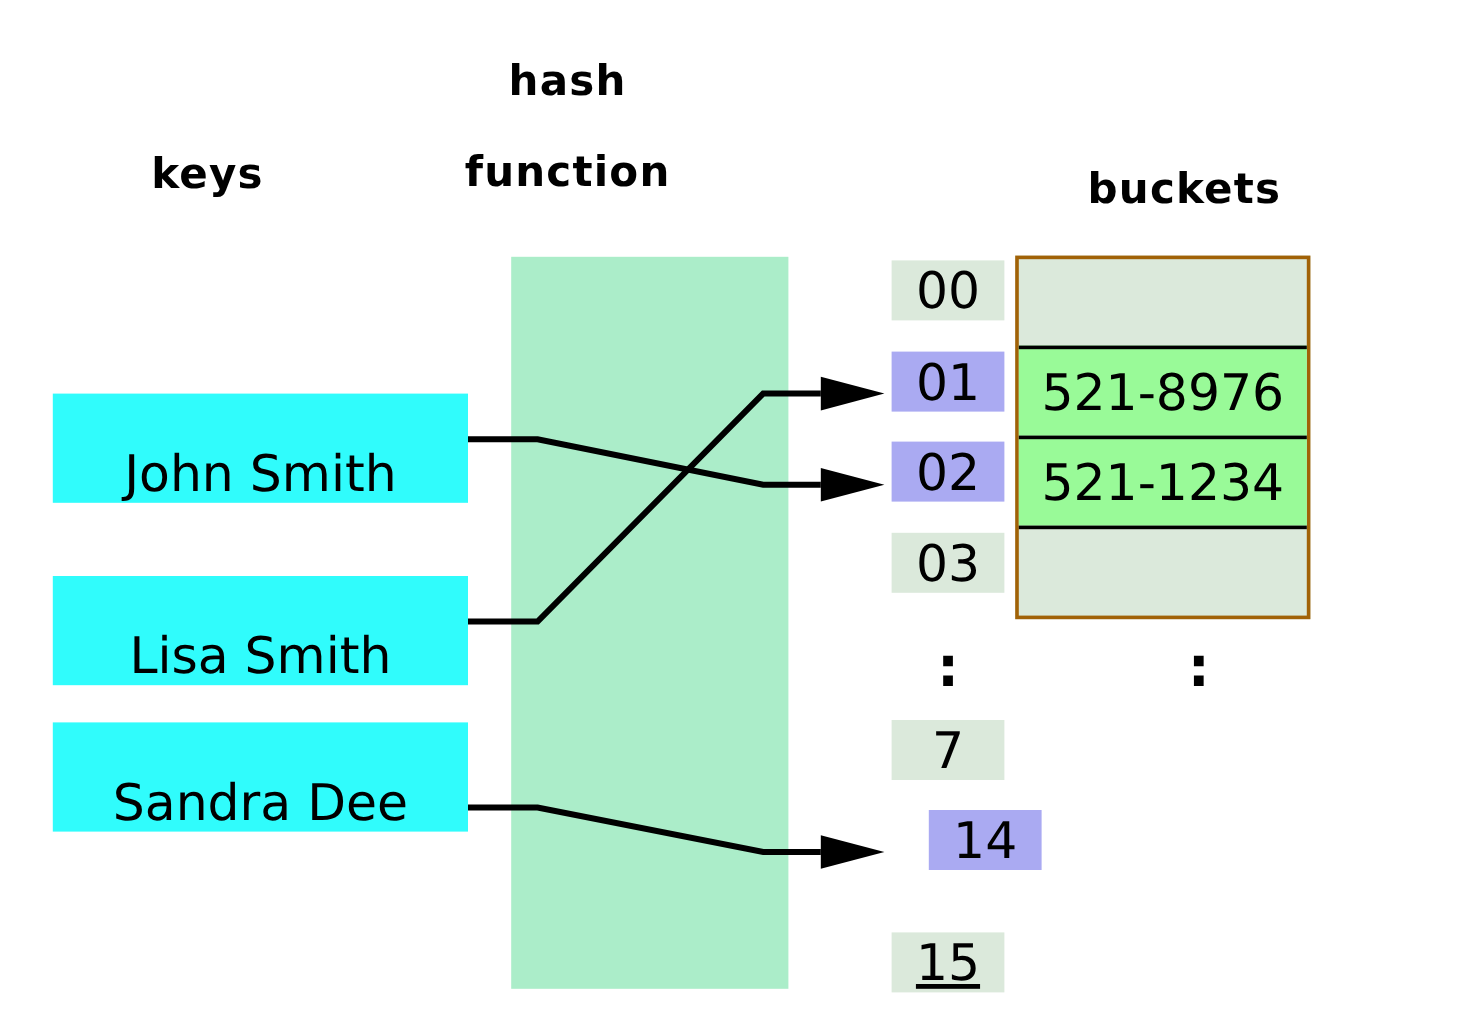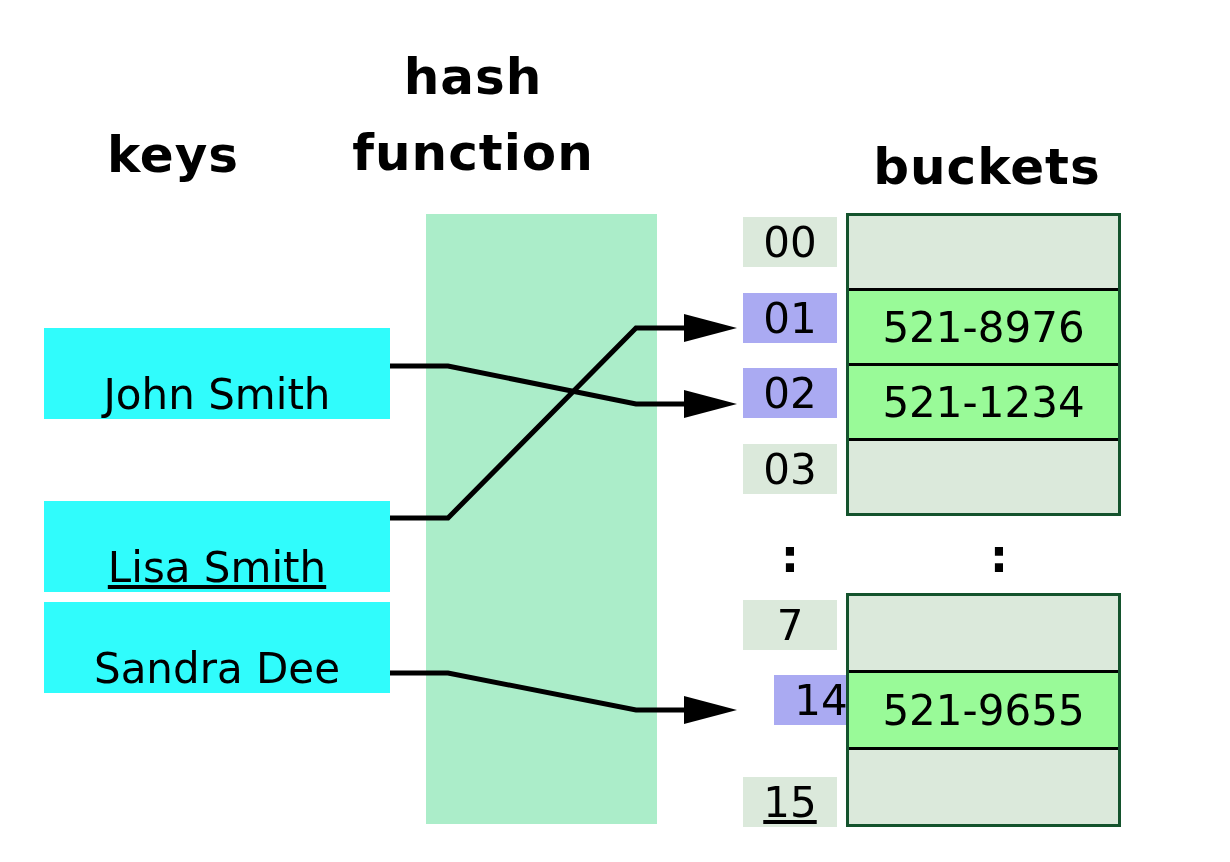--- a/index.html
+++ b/index.html
@@ -1,21 +1,21 @@
 <!DOCTYPE html>
 <html style="--cyan: #30FCFC; --mint: #ABEDC9; --purple: #AAAAF2; --lightcell: #DBE9DB; --green: #99FA98; --arrow: #000000;"><head>
 <meta charset="utf-8">
 <style>
   html,body{margin:0;padding:0;background:#fff;}
   #canvas{
     position:relative;width:1230px;height:862px;background:#fff;overflow:hidden;
     font-family:"DejaVu Sans","Liberation Sans",sans-serif;color:#000;
   }
   .hdr{
-    position:absolute;font-weight:bold;font-size:50px;letter-spacing:1px;
+    position:absolute;font-weight:bold;font-size:35px;letter-spacing:1px;
     text-align:center;white-space:nowrap;
   }
   .hash-box{
     position:absolute;left:426px;top:214px;width:231px;height:610px;
     background:var(--mint,#ABEDC9);
   }
   .key-box{
     position:absolute;left:44px;width:346px;height:91px;
     background:var(--cyan,#30FCFC);
     display:flex;align-items:flex-end;justify-content:center;
@@ -26,22 +26,22 @@
     background:var(--lightcell,#DBE9DB);
     display:flex;align-items:center;justify-content:center;
     font-size:42px;
   }
   .idx.hl{background:var(--purple,#AAAAF2);}
   .ellipsis{
     position:absolute;width:94px;height:44px;line-height:40px;
     font-size:46px;font-weight:bold;text-align:center;
   }
   .btable{
-    position:absolute;left:846px;width:275px;
-    border:3px solid #14532d;box-sizing:border-box;
+    position:absolute;left:846px;width:246px;
+    border:3px solid #a16207;box-sizing:border-box;
     display:flex;flex-direction:column;background:var(--lightcell,#DBE9DB);
   }
   .btable .brow{
     flex:1;display:flex;align-items:center;justify-content:center;
     font-size:42px;border-top:3px solid #000;
   }
   .btable .brow:first-child{border-top:none;}
   .btable .brow.filled{background:var(--green,#99FA98);}
   #arrows{position:absolute;left:0;top:0;pointer-events:none;}
 </style>
@@ -53,21 +53,21 @@
   <div class="hdr" style="left:48px;top:126px;width:250px;">keys</div>
   <div class="hdr" style="left:323px;top:48px;width:300px;">hash</div>
   <div class="hdr" style="left:323px;top:124px;width:300px;">function</div>
   <div class="hdr" style="left:847px;top:138px;width:280px;">buckets</div>
 
   <div class="hash-box"></div>
 
   <div class="key-box" style="top:328px;">
     <span>John Smith</span>
   </div>
-  <div class="key-box" style="top:501px;text-decoration:underline;">
+  <div class="key-box" style="top:480px;">
     <span>Lisa Smith</span>
   </div>
   <div class="key-box" style="top:602px;">
     <span>Sandra Dee</span>
   </div>
 
   <div class="idx" style="top:217px;">
     <span>00</span>
     </div>
   <div class="idx hl" style="top:293px;">
@@ -101,31 +101,20 @@
       <span>521-8976</span>
       </div>
     <div class="brow filled">
       <span>521-1234</span>
       </div>
     <div class="brow">
       <span></span>
       </div>
   </div>
 
-  <div class="btable" style="top:593px;height:234px;">
-    <div class="brow">
-      <span></span>
-      </div>
-    <div class="brow filled">
-      <span>521-9655</span>
-      </div>
-    <div class="brow">
-      <span></span>
-      </div>
-  </div>
 
   <svg id="arrows" width="1230" height="862" viewBox="0 0 1230 862">
 
     <polyline points="390,366 448,366 636,404 684,404" fill="none" stroke="#000" stroke-width="5"></polyline>
     <polygon points="684,390 684,418 737,404" fill="#000"></polygon>
 
     <polyline points="390,518 448,518 636,328 684,328" fill="none" stroke="#000" stroke-width="5"></polyline>
     <polygon points="684,314 684,342 737,328" fill="#000"></polygon>
 
     <polyline points="390,673 448,673 636,710 684,710" fill="none" stroke="#000" stroke-width="5"></polyline>

